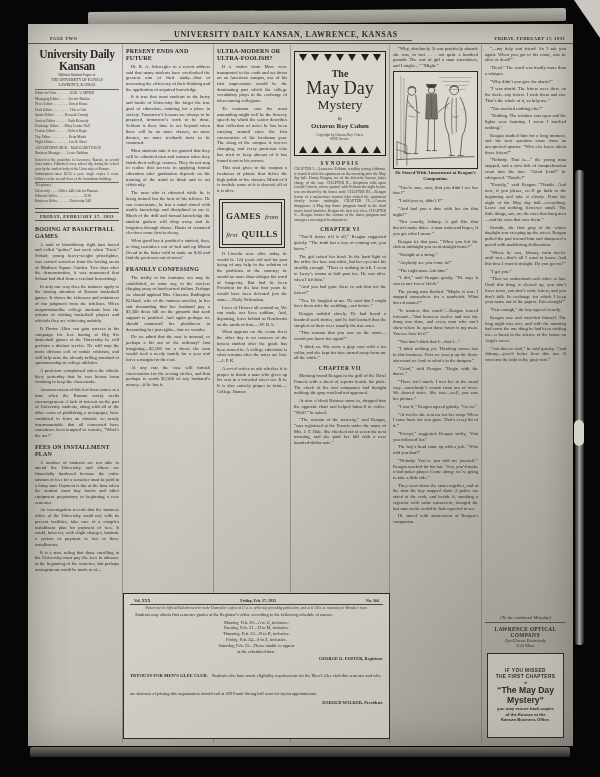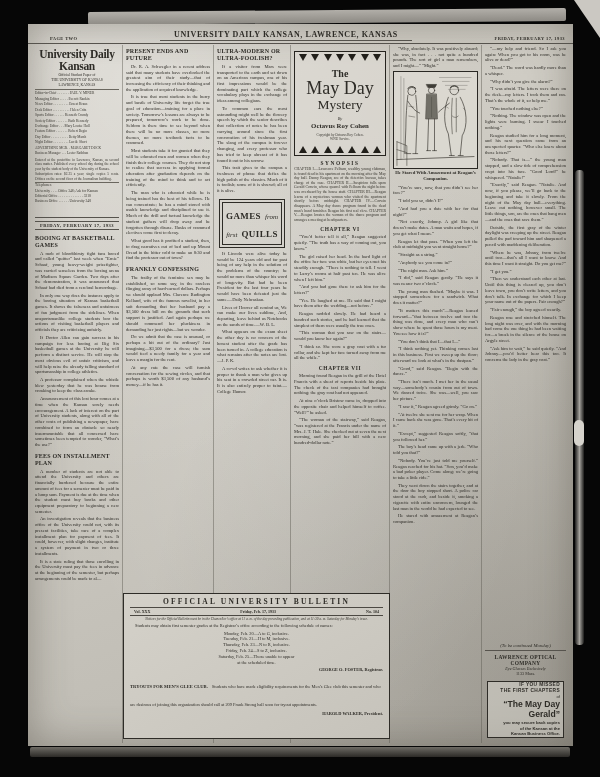--- a/index.html
+++ b/index.html
@@ -27,21 +27,21 @@
   .ph-small{font-size:4.5px;font-weight:bold;letter-spacing:.4px;}
   .ph-center{font-size:8px;font-weight:bold;letter-spacing:.6px;border-bottom:1px solid #56534d;padding:0 14px 1px;}
   .cols{display:flex;height:698px;padding:1px 4px;position:relative;}
   .col{box-sizing:border-box;overflow:hidden;padding:1px 3px;}
   .col+.col{border-left:1px solid rgba(92,88,80,.45);}
   .c1{width:90px;} .c2{width:91px;} .c3{width:77px;} .c4{width:99px;} .c5{width:92px;} .c6{width:88px;display:flex;flex-direction:column;}
   
   p.b{font-size:4.6px;line-height:1.25;text-align:justify;margin:0 0 2px;text-indent:5px;}
   .hl{font-size:6px;font-weight:bold;letter-spacing:.2px;margin:5px 0 2px;line-height:1.15;}
   
-  .mast{border-bottom:1px solid #56534d;padding-bottom:12px;}
+  .mast{border-bottom:1px solid #56534d;padding-bottom:3px;}
   .mast-title{font-size:11.5px;font-weight:bold;text-align:center;letter-spacing:-.3px;margin:2px 0 1px;}
   .mast-sub p{font-size:3.7px;text-align:center;margin:0;line-height:1.3;}
   .staff{border-top:1px solid #6a675f;margin-top:2px;padding-top:1px;}
   .staff p{font-size:3.5px;line-height:1.55;margin:0;white-space:nowrap;overflow:hidden;color:#3a3832;}
   .fine p{font-size:3.5px;line-height:1.3;margin:1px 0;text-align:justify;color:#3a3832;}
   .phones{border-top:1px solid #6a675f;margin-top:1px;}
   .phones p{font-size:3.6px;line-height:1.5;margin:0;color:#3a3832;}
   .dateline{border-top:1px solid #56534d;border-bottom:1px solid #56534d;margin:3px 0 2px;
     text-align:center;font-size:4.6px;font-weight:bold;letter-spacing:.5px;padding:1px 0;}
   
@@ -78,21 +78,21 @@
   .sched p{font-size:4.4px;line-height:1.35;margin:0;text-align:center;}
   .sign{text-align:right;font-size:4.4px;font-weight:bold;margin:1px 0 2px;}
   .glee-head{font-size:4.6px;font-weight:bold;margin-top:2px;}
   
   .story-fill{flex:1;overflow:hidden;}
   .continued{text-align:center;font-style:italic;font-size:4.8px;margin:3px 0 2px;}
   .optical{text-align:center;border-top:1px solid #56534d;padding-top:3px;}
   .opt-name{font-size:5.4px;font-weight:bold;letter-spacing:.3px;}
   .opt-sub{font-size:4.2px;font-style:italic;}
   .opt-sub2{font-size:4.2px;}
-  .ad-box{border:1px solid #2e2c27;margin:5px 2px 4px;padding:0 3px;text-align:right;
+  .ad-box{border:1px solid #2e2c27;margin:5px 2px 4px;padding:14px 3px;text-align:center;
     font-family:"Liberation Sans","DejaVu Sans",sans-serif;background:rgba(222,219,211,.5);}
   .ad-l{font-size:4.8px;font-weight:bold;letter-spacing:.4px;line-height:1.3;}
   .ad-of{font-size:4.2px;}
   .ad-t{font-size:8.6px;font-weight:bold;line-height:1.1;margin:1px 0;}
   .ad-s{font-size:4.2px;font-weight:bold;line-height:1.35;}
 </style>
 </head>
 <body>
 
 <div class="top-curl"></div>
@@ -336,31 +336,30 @@
       <div class="optical">
         <div class="opt-name">LAWRENCE OPTICAL COMPANY</div>
         <div class="opt-sub">Eye Glasses Exclusively</div>
         <div class="opt-sub2">1133 Mass.</div>
       </div>
       <div class="ad-box">
         <div class="ad-l">IF YOU MISSED</div>
         <div class="ad-l">THE FIRST CHAPTERS</div>
         <div class="ad-of">of</div>
         <div class="ad-t">
-          <span>“The May Day</span><br><span>Gerald”</span>
+          <span>“The May Day</span><br><span>Mystery”</span>
         </div>
         <div class="ad-s">you may secure back copies</div>
         <div class="ad-s">of the Kansan at the</div>
         <div class="ad-s">Kansan Business Office.</div>
       </div>
     </div>
   </div>
 
   <div class="bulletin">
-    <div class="bull-title">OFFICIAL UNIVERSITY BULLETIN</div>
     <div class="bull-vol">
       <span>Vol. XXX</span>
       <span>Friday, Feb. 17, 1933</span>
       <span>No. 104</span>
     </div>
     <div class="bull-note">Notices for the Official Bulletin must be in the Chancellor’s office at 11 a. m. of the day preceding publication, and at 11:30 a. m. Saturday for Monday’s issue.</div>
     <p class="b">Students may obtain first semester grades at the Registrar’s office according to the following schedule of names:</p>
     <div class="sched">
         <p>Monday, Feb. 20—A to G, inclusive.</p>
         <p>Tuesday, Feb. 21—H to M, inclusive.</p>

